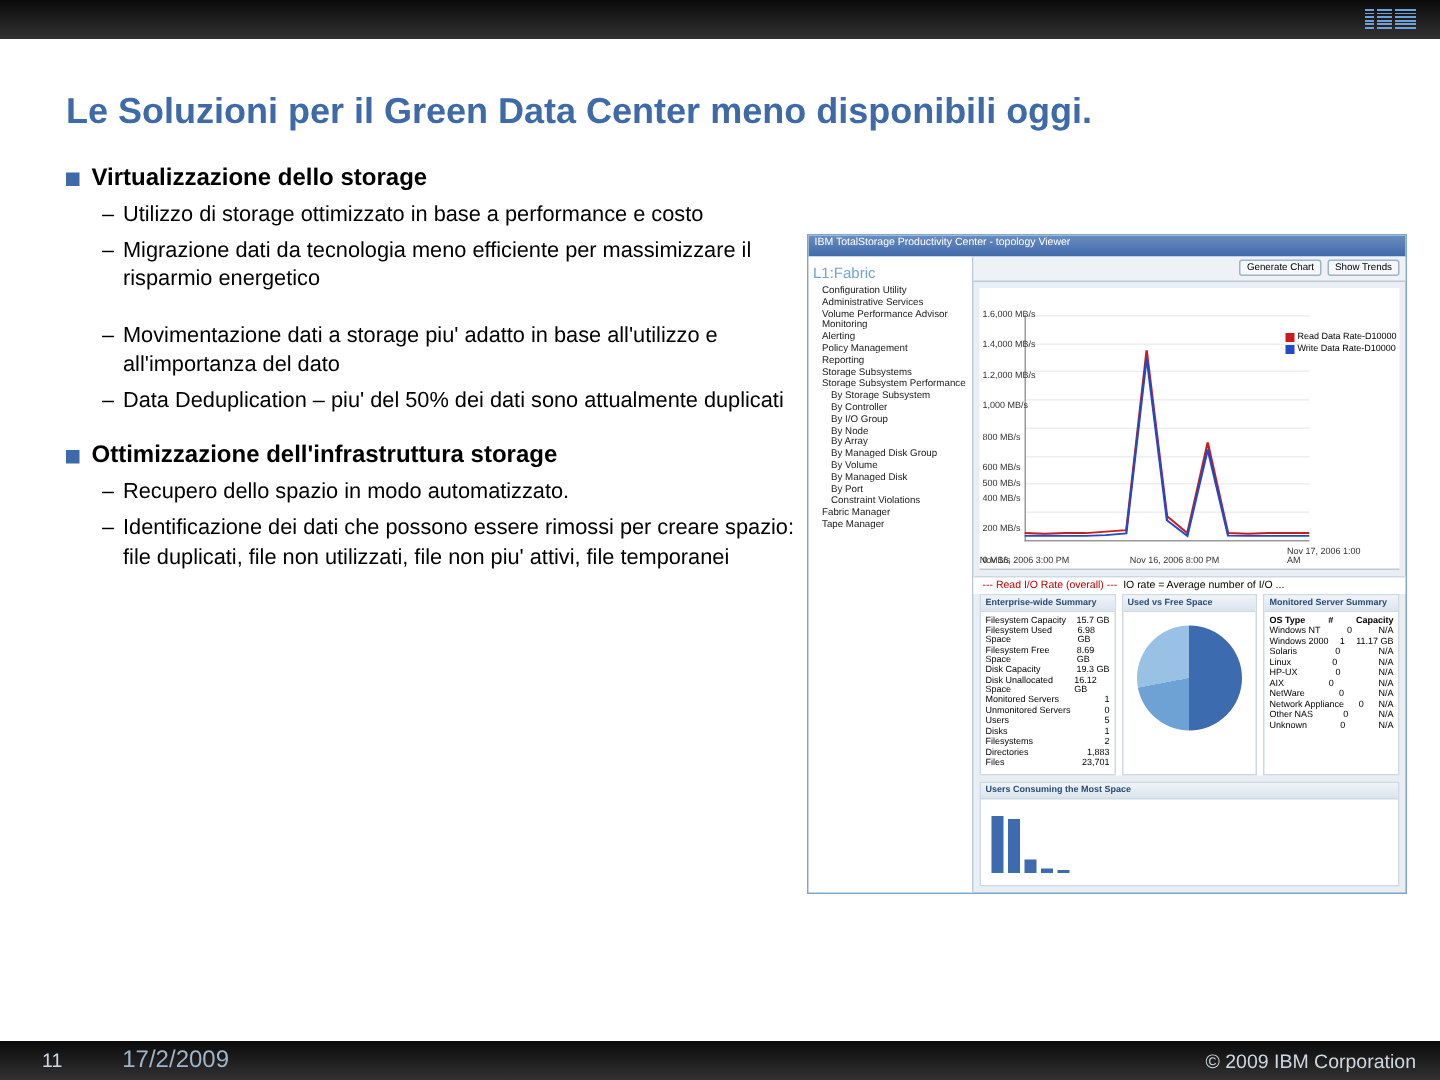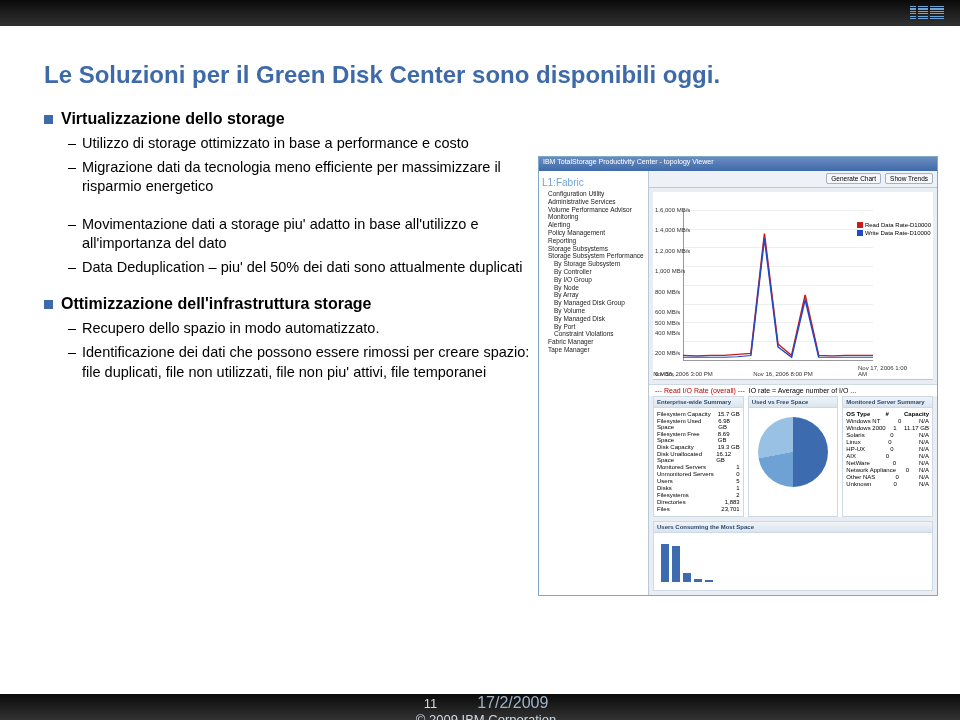--- a/index.html
+++ b/index.html
@@ -198,21 +198,20 @@
     position: absolute;
     bottom: 0; left: 0; right: 0;
     height: 26px;
     background: linear-gradient(#0a0a0a, #323232);
     color: #cfd7e0;
     display: flex;
     align-items: center;
     justify-content: space-between;
     padding: 0 16px 0 28px;
     font-size: 13px;
-    flex-direction: column;
   }
   .footer .left {
     display:flex; align-items: baseline; gap: 40px;
   }
   .footer .pagenum { color:#cfd7e0; font-size:13px;}
   .footer .date { color:#9fb4c8; font-size:16px;text-align:right;}
   .btn {
     background:#f5f7fa; border:1px solid #9fb3c6; padding:1px 4px; border-radius:2px;
   }
 </style>
@@ -222,21 +221,21 @@
 <div class="topbar">
   <div class="ibm-logo">
     <span class="bar i"></span>
       <span class="bar b"></span>
       <span class="bar m"></span>
   </div>
 </div>
 
 <div class="content">
   <div class="title">
-    <div>Le Soluzioni per il Green Disk Center sono disponibili oggi.</div>
+    <div>Le Soluzioni per il Green Data Center meno disponibili oggi.</div>
   </div>
 
   <ul class="bullets">
     <li>
       <div class="bh">
           <span class="sq"></span>
         <span class="txt">Virtualizzazione dello storage</span>
         </div>
       <ul class="sub">
         <li>Utilizzo di storage ottimizzato in base a performance e costo</li>

